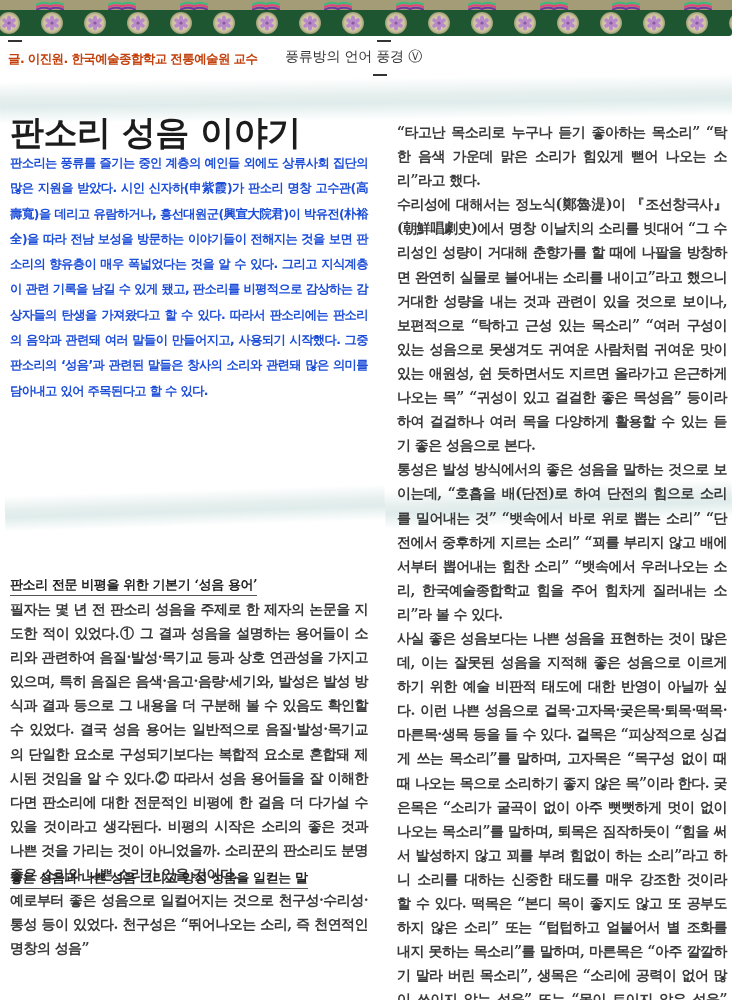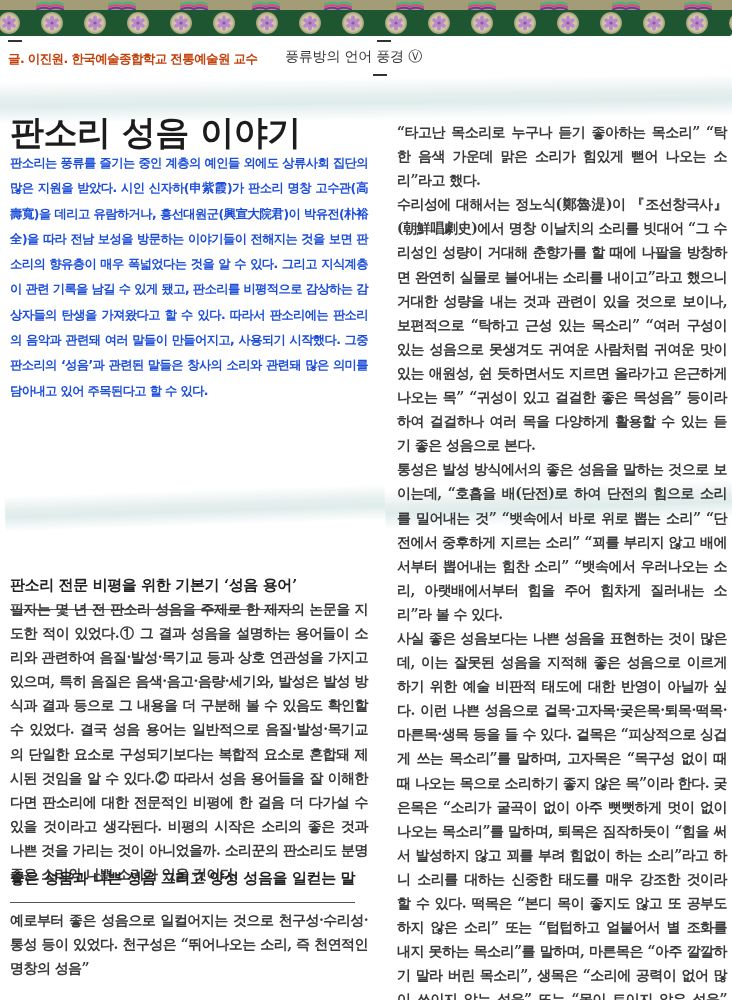--- a/index.html
+++ b/index.html
@@ -18,21 +18,21 @@
     .rule { position: absolute; height: 1.5px; width: 14px; background: #333; }
     .byline { position: absolute; left: 8px; top: 51px; font-size: 12.5px; font-weight: bold; color: #c2410c; letter-spacing: -0.6px; font-family: "DejaVu Sans", sans-serif; }
     .series { position: absolute; left: 285px; top: 48px; font-size: 14px; color: #333; font-family: "DejaVu Serif", serif; letter-spacing: -0.2px; }
 
     .mist { position: absolute; background: linear-gradient(180deg, rgba(255,255,255,0) 0%, #e6efee 40%, #dfeceb 60%, rgba(255,255,255,0) 100%); }
 
     .title { position: absolute; left: 10px; top: 110px; font-family: "DejaVu Serif", serif; font-weight: bold; font-size: 34px; color: #1c1c1c; letter-spacing: -0.5px; }
 
     .lead { position: absolute; left: 10px; top: 151px; width: 358px; font-size: 12.3px; font-weight: bold; line-height: 25.3px; color: #1d4ed8; text-align: justify; letter-spacing: -0.6px; font-family: "DejaVu Sans", sans-serif; }
 
-    .section-head { position: absolute; left: 10px; font-family: "DejaVu Serif", serif; font-weight: bold; font-size: 15px; color: #222; border-bottom: 1.5px solid #555; padding-bottom: 14px; letter-spacing: -0.4px; }
+    .section-head { position: absolute; left: 10px; font-family: "DejaVu Serif", serif; font-weight: bold; font-size: 13px; color: #222; border-bottom: 1.5px solid #555; padding-bottom: 1px; letter-spacing: -0.4px; }
     .body-text { position: absolute; font-family: "DejaVu Serif", serif; font-size: 14px; line-height: 24.1px; color: #3a3a3a; text-align: justify; letter-spacing: -0.55px; font-weight: bold; }
     .left-col { left: 10px; width: 358px; }
     .right-col { left: 397px; width: 330px; }
     .para { margin: 0; }
   </style>
 </head>
 <body>
 
 <div class="banner">
   <div class="banner-top"></div>
@@ -292,20 +292,20 @@
 <div class="mist" style="left:385px; top:485px; width:347px; height:38px; transform:rotate(-2deg);"></div>
 
 <h1 class="title" style="margin:0;">판소리 성음 이야기</h1>
 
 <p class="lead para">판소리는 풍류를 즐기는 중인 계층의 예인들 외에도 상류사회 집단의 많은 지원을 받았다. 시인 신자하(申紫霞)가 판소리 명창 고수관(高壽寬)을 데리고 유람하거나, 흥선대원군(興宣大院君)이 박유전(朴裕全)을 따라 전남 보성을 방문하는 이야기들이 전해지는 것을 보면 판소리의 향유층이 매우 폭넓었다는 것을 알 수 있다. 그리고 지식계층이 관련 기록을 남길 수 있게 됐고, 판소리를 비평적으로 감상하는 감상자들의 탄생을 가져왔다고 할 수 있다. 따라서 판소리에는 판소리의 음악과 관련돼 여러 말들이 만들어지고, 사용되기 시작했다. 그중 판소리의 ‘성음’과 관련된 말들은 창사의 소리와 관련돼 많은 의미를 담아내고 있어 주목된다고 할 수 있다.</p>
 
 <div class="section-head" style="top:576px;">판소리 전문 비평을 위한 기본기 ‘성음 용어’</div>
 <p class="body-text left-col para" style="top:597px;">필자는 몇 년 전 판소리 성음을 주제로 한 제자의 논문을 지도한 적이 있었다.① 그 결과 성음을 설명하는 용어들이 소리와 관련하여 음질·발성·목기교 등과 상호 연관성을 가지고 있으며, 특히 음질은 음색·음고·음량·세기와, 발성은 발성 방식과 결과 등으로 그 내용을 더 구분해 볼 수 있음도 확인할 수 있었다. 결국 성음 용어는 일반적으로 음질·발성·목기교의 단일한 요소로 구성되기보다는 복합적 요소로 혼합돼 제시된 것임을 알 수 있다.② 따라서 성음 용어들을 잘 이해한다면 판소리에 대한 전문적인 비평에 한 걸음 더 다가설 수 있을 것이라고 생각된다. 비평의 시작은 소리의 좋은 것과 나쁜 것을 가리는 것이 아니었을까. 소리꾼의 판소리도 분명 좋은 소리와 나쁜 소리가 있을 것이다.</p>
 
 <div class="section-head" style="top:869px;">좋은 성음과 나쁜 성음 그리고 양성 성음을 일컫는 말</div>
-<p class="body-text left-col para" style="top:908px;">예로부터 좋은 성음으로 일컬어지는 것으로 천구성·수리성·통성 등이 있었다. 천구성은 “뛰어나오는 소리, 즉 천연적인 명창의 성음”</p>
+<p class="body-text left-col para" style="top:888px;">예로부터 좋은 성음으로 일컬어지는 것으로 천구성·수리성·통성 등이 있었다. 천구성은 “뛰어나오는 소리, 즉 천연적인 명창의 성음”</p>
 
 <div class="body-text right-col" style="top:120px;">
   <p class="para">“타고난 목소리로 누구나 듣기 좋아하는 목소리” “탁한 음색 가운데 맑은 소리가 힘있게 뻗어 나오는 소리”라고 했다.</p>
   <p class="para">수리성에 대해서는 정노식(鄭魯湜)이 『조선창극사』(朝鮮唱劇史)에서 명창 이날치의 소리를 빗대어 “그 수리성인 성량이 거대해 춘향가를 할 때에 나팔을 방창하면 완연히 실물로 불어내는 소리를 내이고”라고 했으니 거대한 성량을 내는 것과 관련이 있을 것으로 보이나, 보편적으로 “탁하고 근성 있는 목소리” “여러 구성이 있는 성음으로 못생겨도 귀여운 사람처럼 귀여운 맛이 있는 애원성, 쉰 듯하면서도 지르면 올라가고 은근하게 나오는 목” “귀성이 있고 걸걸한 좋은 목성음” 등이라 하여 걸걸하나 여러 목을 다양하게 활용할 수 있는 듣기 좋은 성음으로 본다.</p>
-  <p class="para">통성은 발성 방식에서의 좋은 성음을 말하는 것으로 보이는데, “호흡을 배(단전)로 하여 단전의 힘으로 소리를 밀어내는 것” “뱃속에서 바로 위로 뽑는 소리” “단전에서 중후하게 지르는 소리” “꾀를 부리지 않고 배에서부터 뽑어내는 힘찬 소리” “뱃속에서 우러나오는 소리, 아랫배에서부터 힘을 주어 힘차게 질러내는 소리”라 볼 수 있다.</p>
+  <p class="para">통성은 발성 방식에서의 좋은 성음을 말하는 것으로 보이는데, “호흡을 배(단전)로 하여 단전의 힘으로 소리를 밀어내는 것” “뱃속에서 바로 위로 뽑는 소리” “단전에서 중후하게 지르는 소리” “꾀를 부리지 않고 배에서부터 뽑어내는 힘찬 소리” “뱃속에서 우러나오는 소리, 한국예술종합학교 힘을 주어 힘차게 질러내는 소리”라 볼 수 있다.</p>
   <p class="para">사실 좋은 성음보다는 나쁜 성음을 표현하는 것이 많은데, 이는 잘못된 성음을 지적해 좋은 성음으로 이르게 하기 위한 예술 비판적 태도에 대한 반영이 아닐까 싶다. 이런 나쁜 성음으로 겉목·고자목·궂은목·퇴목·떡목·마른목·생목 등을 들 수 있다. 겉목은 “피상적으로 싱겁게 쓰는 목소리”를 말하며, 고자목은 “목구성 없이 때때 나오는 목으로 소리하기 좋지 않은 목”이라 한다. 궂은목은 “소리가 굴곡이 없이 아주 뻣뻣하게 멋이 없이 나오는 목소리”를 말하며, 퇴목은 짐작하듯이 “힘을 써서 발성하지 않고 꾀를 부려 힘없이 하는 소리”라고 하니 소리를 대하는 신중한 태도를 매우 강조한 것이라 할 수 있다. 떡목은 “본디 목이 좋지도 않고 또 공부도 하지 않은 소리” 또는 “텁텁하고 얼붙어서 별 조화를 내지 못하는 목소리”를 말하며, 마른목은 “아주 깔깔하기 말라 버린 목소리”, 생목은 “소리에 공력이 없어 많이 쓰이지 않는 성음” 또는 “목이 트이지 않은 성음” 등을 말한다고 한다. 어떤 성음은 좋은 성음이라는 의미와 나쁜 성음이라는 의미로 서로 다르게 쓰이는 경우도 있는데, 양성의 경우 “극히 미려하거니와 각양각색의 목청을 갖춘 것” “상청이 잘 나고 깨끗하고 호젓게 나오는 목소리” “높이 지를 수 있는 목” 등으로 좋게 보는 견해와 “목구성이 없는 성음” “되바라진 소리” 등으로 나쁘게 보는 견해 모두 존재한다.</p>
 </div>
 
 </body></html>

